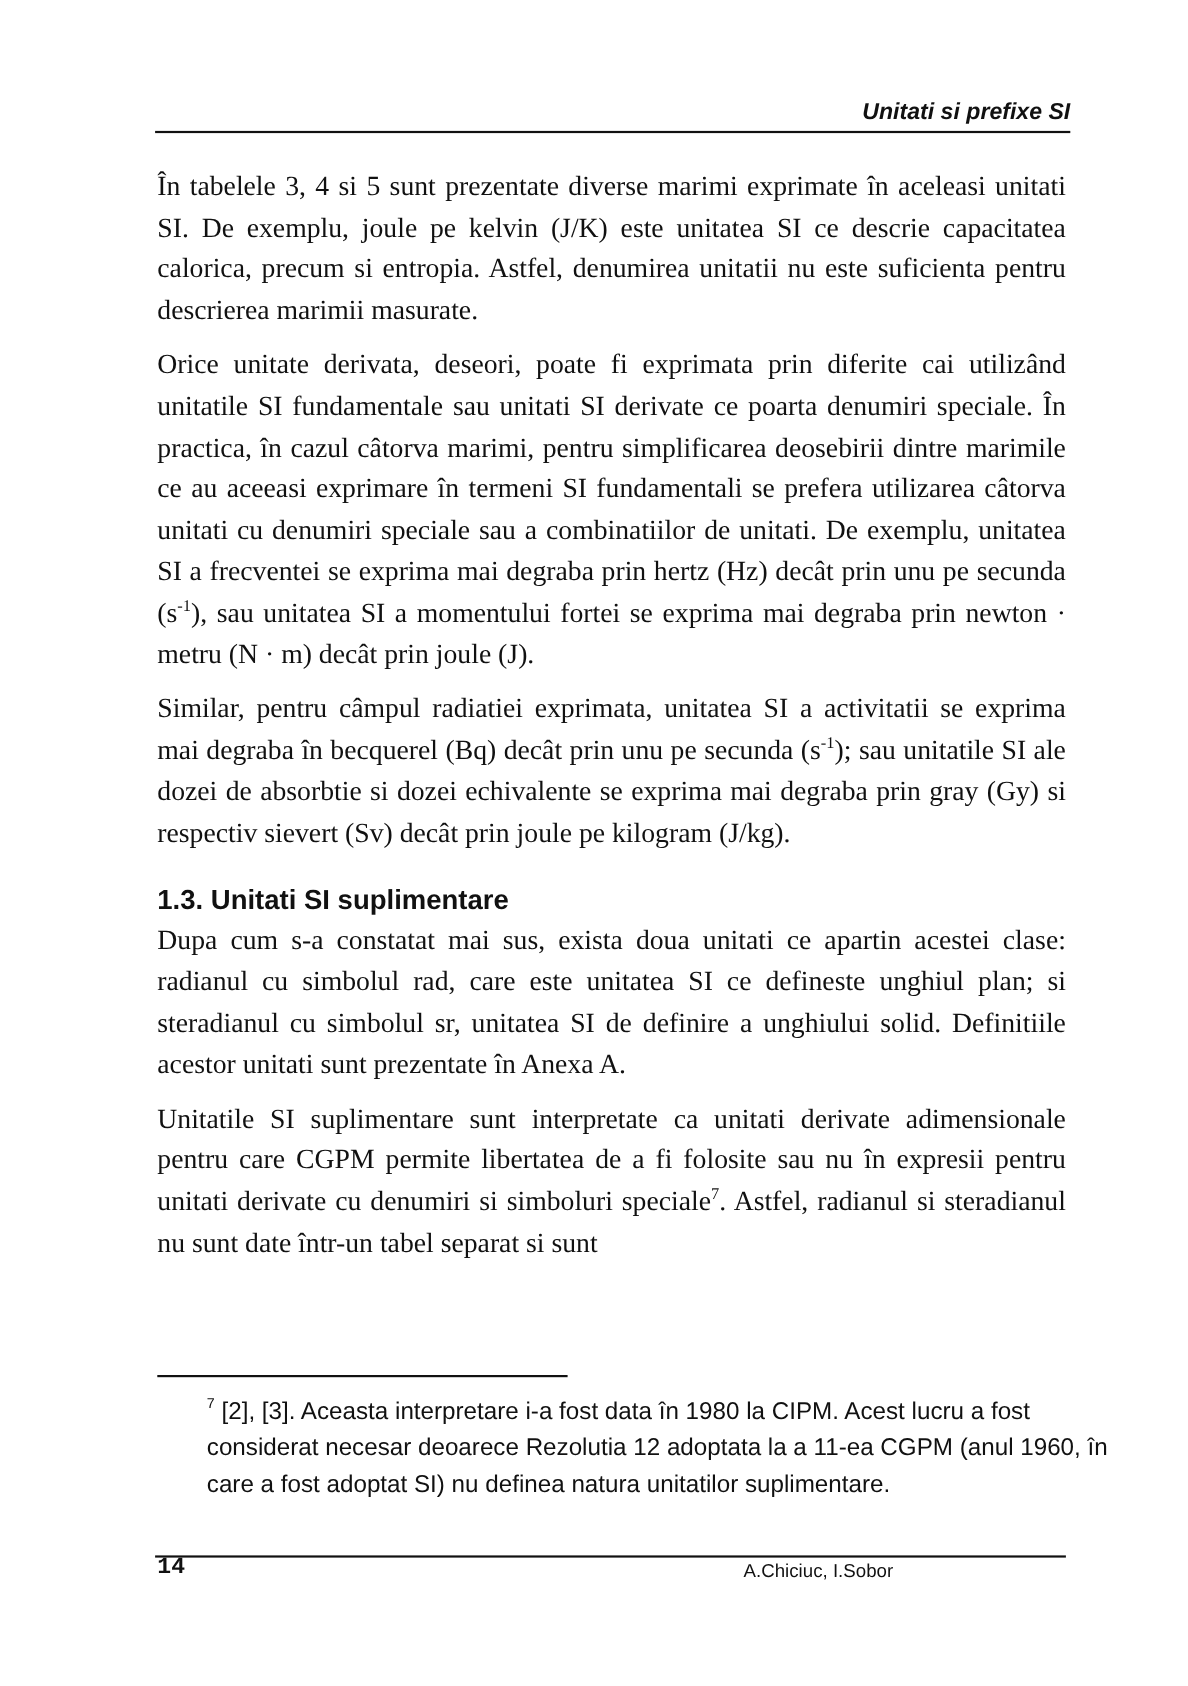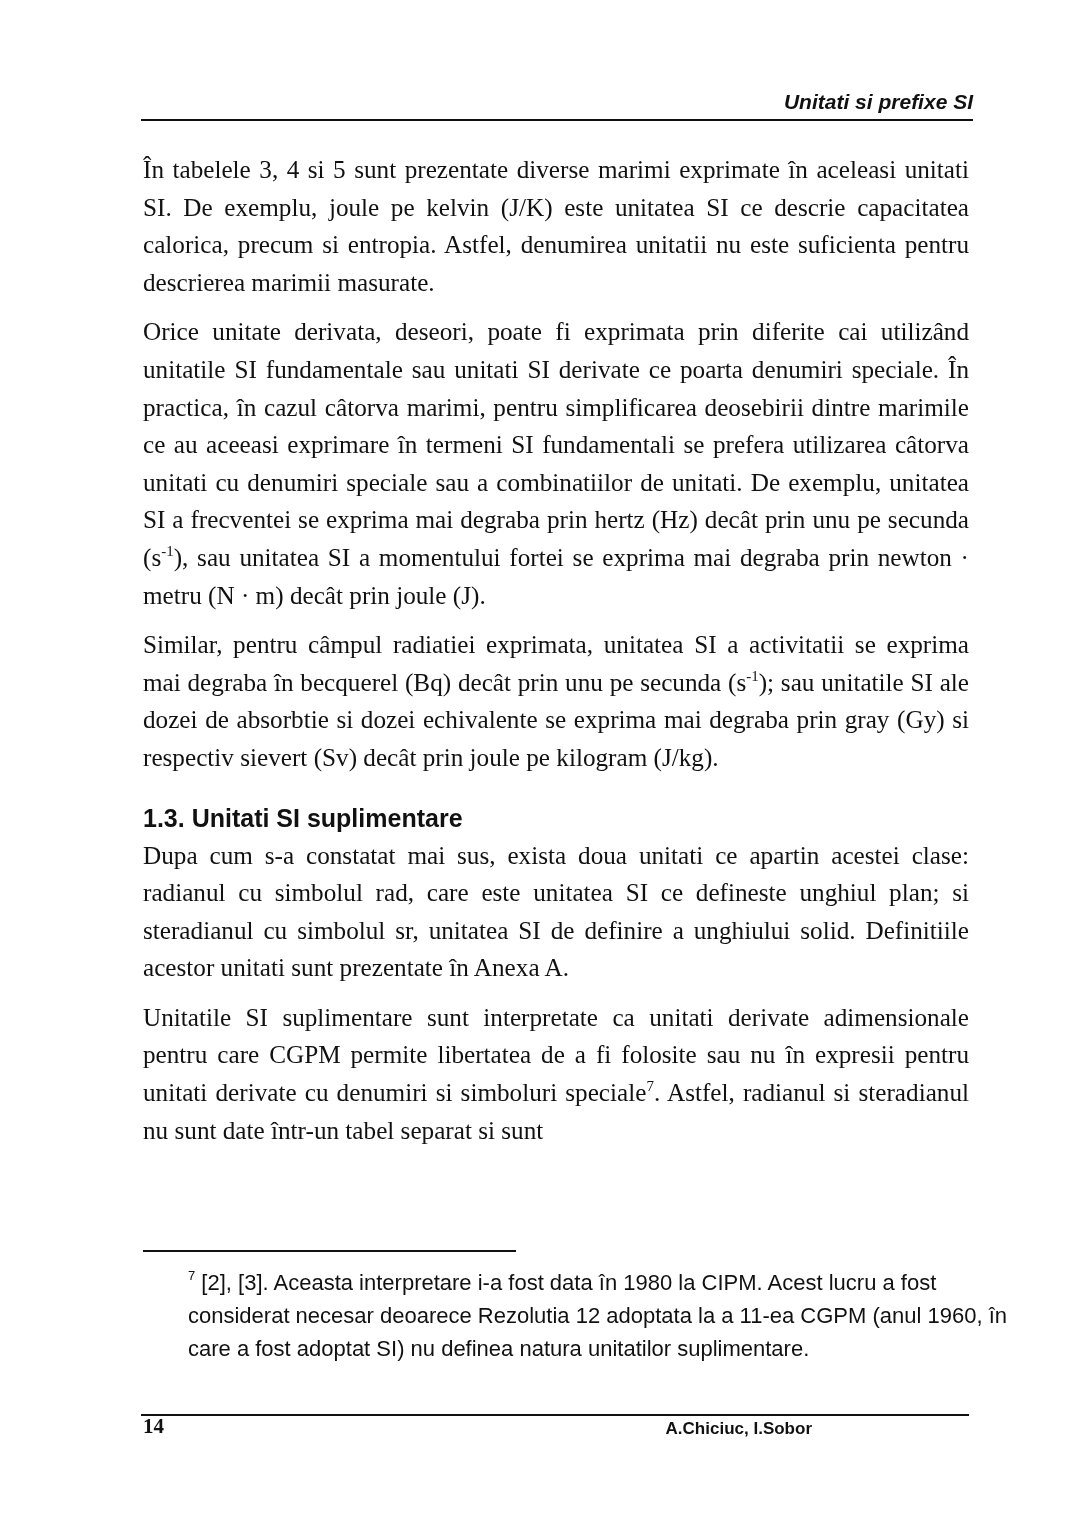--- a/index.html
+++ b/index.html
@@ -32,25 +32,25 @@
   .fn-rule { position: absolute; left: 143px; top: 1250px; width: 373px; height: 0; border-top: 2px solid #111; }
   .footnote {
     position: absolute; left: 143px; top: 1266px; width: 826px;
     font-family: "Liberation Sans", sans-serif; font-size: 22px; line-height: 33px; color: #111; margin-left: 45px;
   }
   .footnote sup { font-size: 13px; line-height: 0; vertical-align: 10px; }
 
   .foot-rule { position: absolute; left: 141px; top: 1414px; width: 828px; height: 0; border-top: 2px solid #111; }
   .page-num {
     position: absolute; left: 143px; top: 1413px;
-    font-family: Liberation Serif, serif; font-weight: bold; font-size: 21px; line-height: 26px; text-align: center;
+    font-family: Liberation Mono, monospace; font-weight: bold; font-size: 21px; line-height: 26px; text-align: center;
   }
   .authors {
     position: absolute; right: 116px; top: 1418px;
-    font-family: "Liberation Sans", sans-serif; font-weight: bold; font-size: 17px; line-height: 22px;
+    font-family: "Liberation Sans", sans-serif; font-weight: normal; font-size: 17px; line-height: 22px;
   }
 </style>
 </head>
 <body>
 
 <div class="page">
 
   <div class="running-head">Unitati si prefixe SI</div>
   <div class="head-rule"></div>
 

